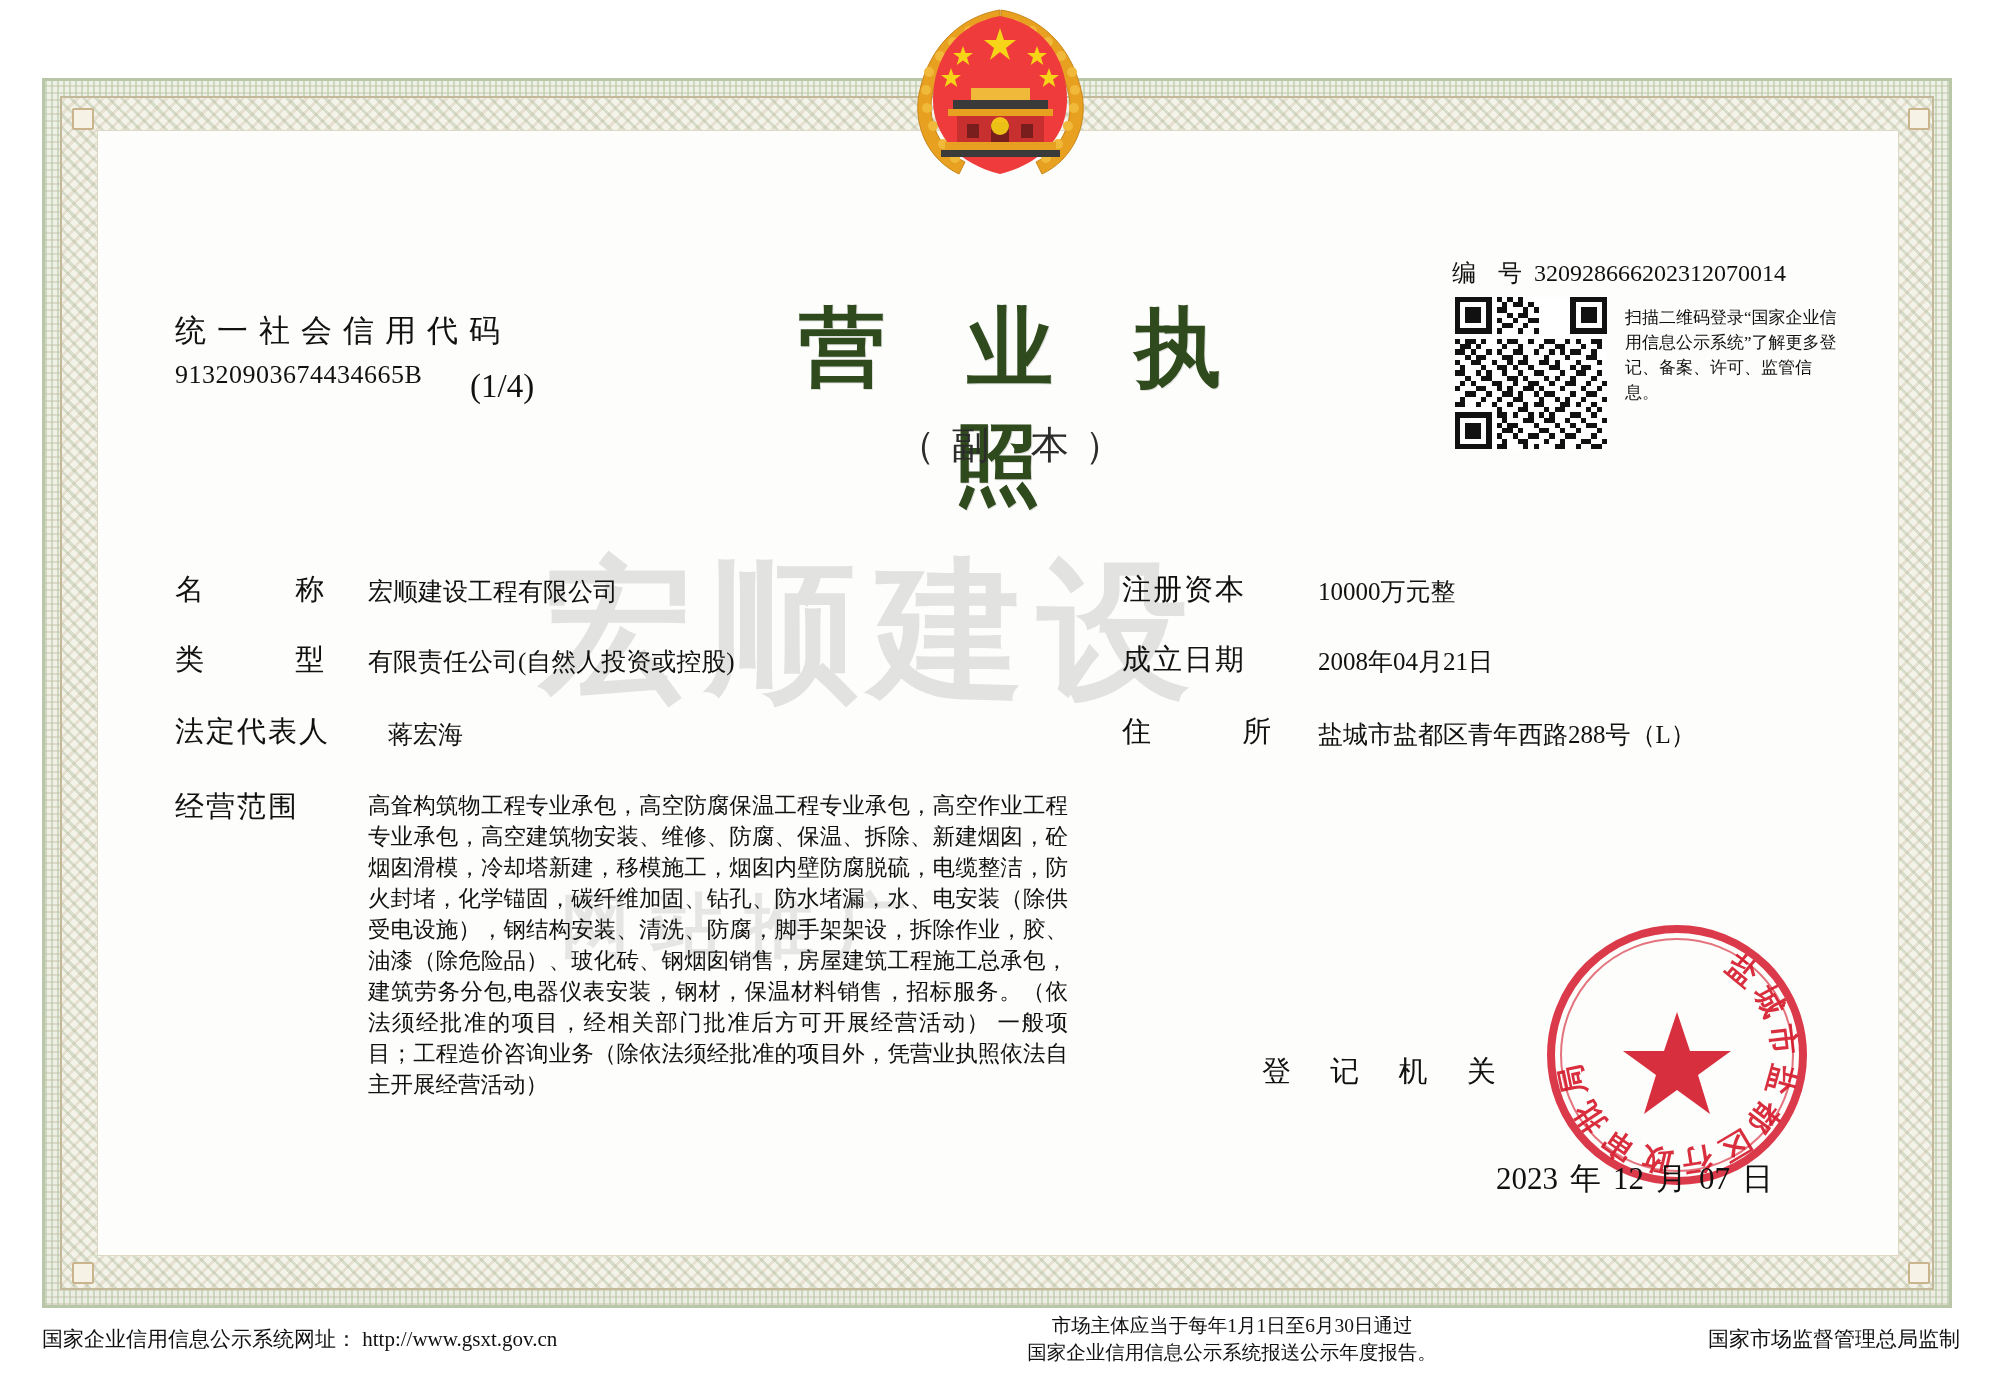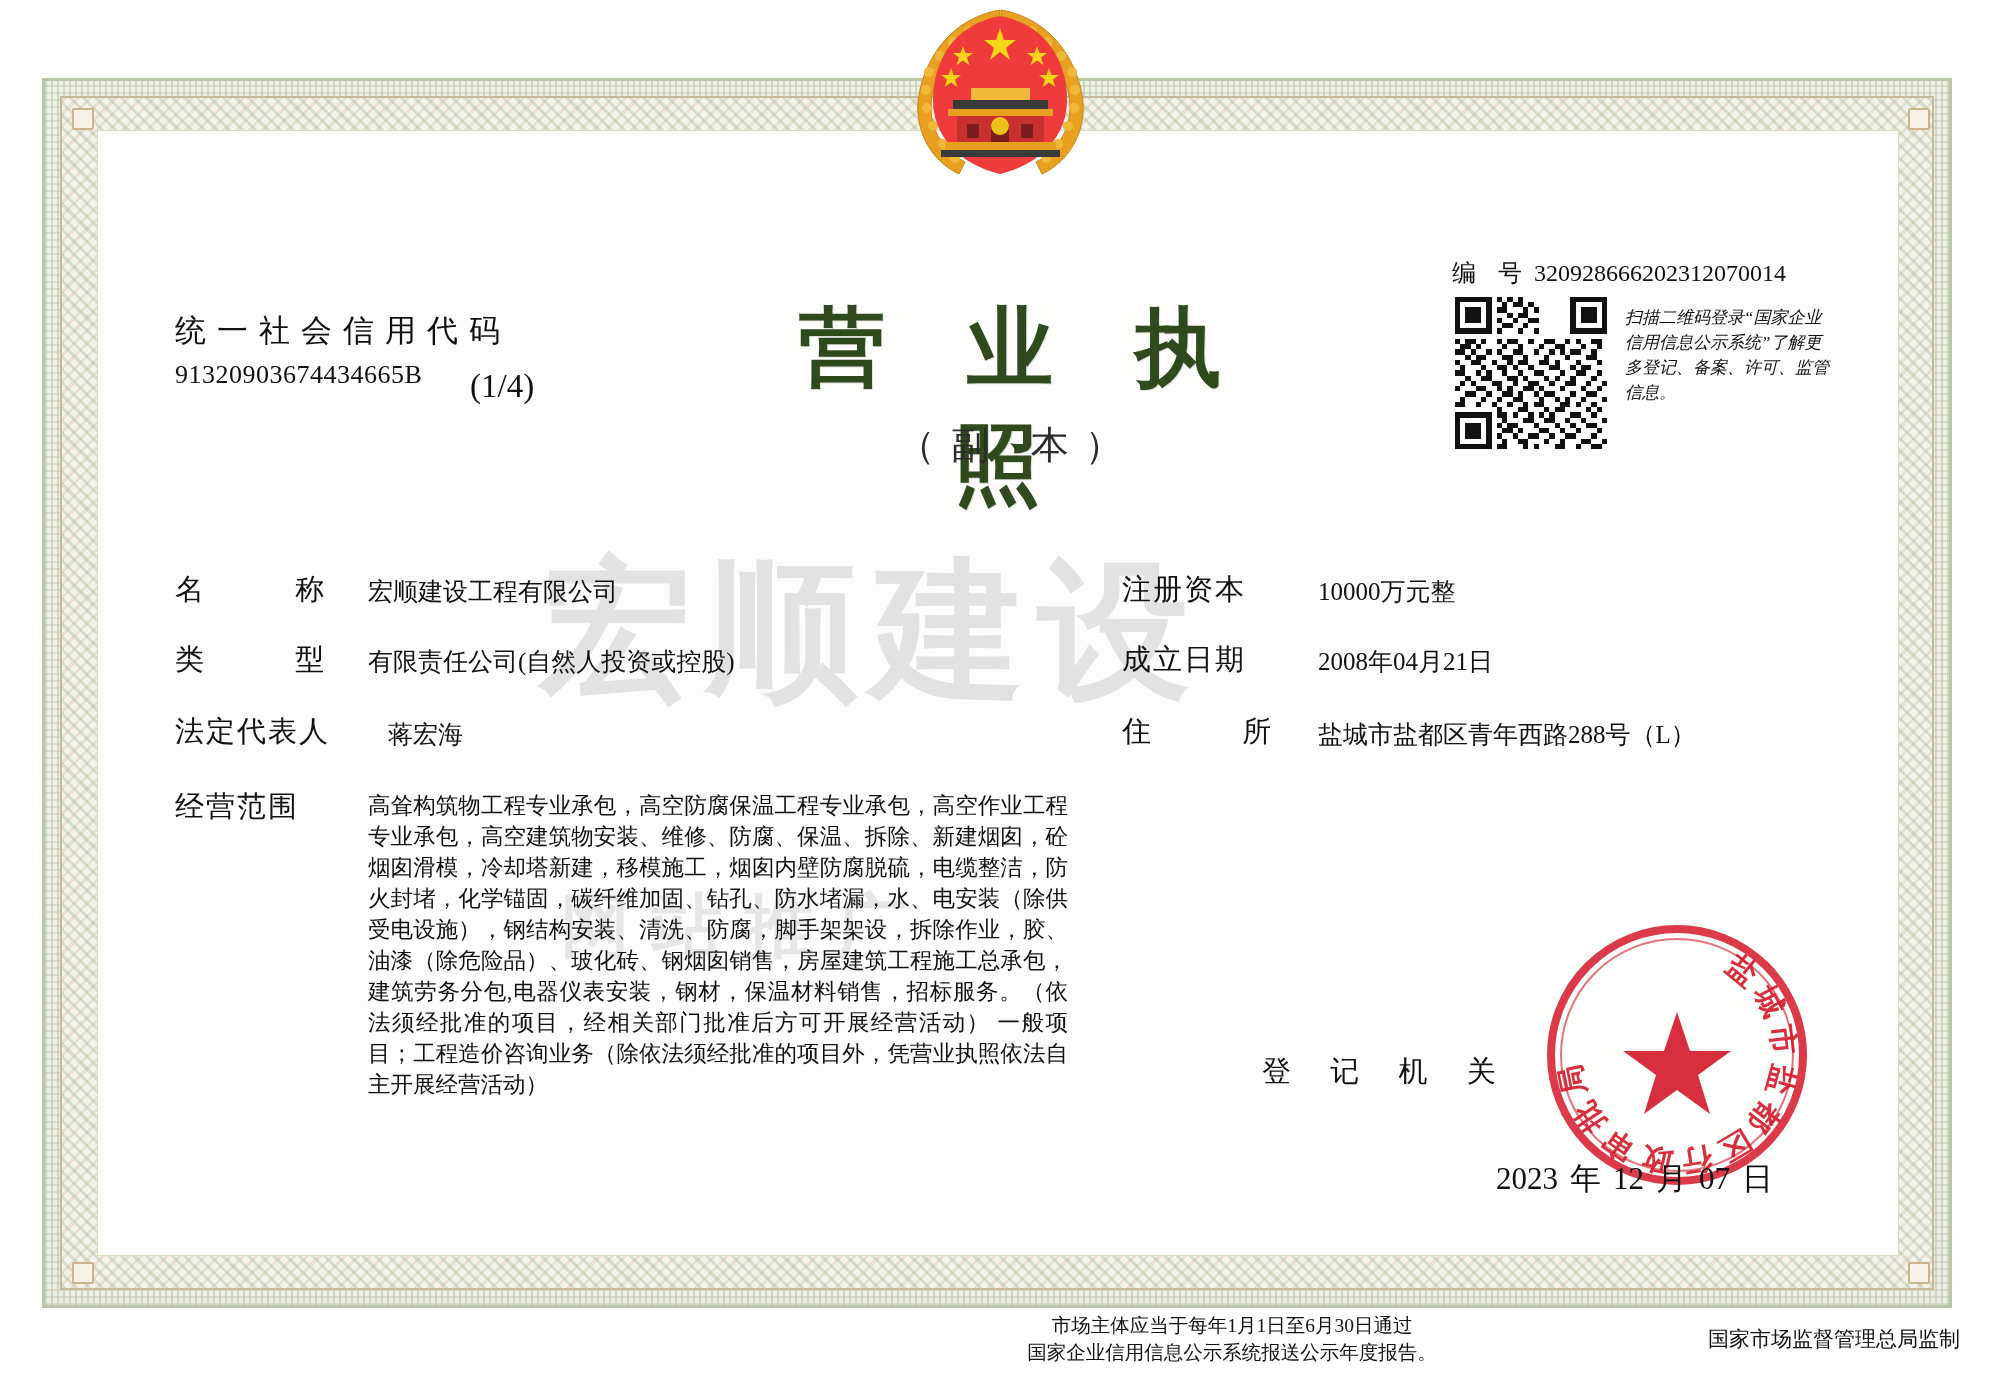--- a/index.html
+++ b/index.html
@@ -143,21 +143,20 @@
     background: #fff;
   }
   .qr-note {
     position: absolute;
     left: 1625px; top: 305px;
     width: 212px;
     font-size: 17px;
     line-height: 25px;
     color: #111;
     font-family: "Liberation Serif", serif;
-    font-style: italic;
   }
 
   
   .watermark {
     position: absolute;
     left: 540px; top: 530px;
     font-size: 152px;
     font-weight: bold;
     color: rgba(120,120,120,0.20);
     letter-spacing: 14px;
@@ -577,19 +576,20 @@
         <textPath href="#sealpath" startOffset="8%">盐城市盐都区行政审批局</textPath>
       </text>
       <polygon points="135,92 148,131 189,131 156,155 168,194 135,170 102,194 114,155 81,131 122,131" fill="#d4182a" opacity="0.9"></polygon>
     </svg>
   </div>
 
   <div class="date-line">
     <span>2023</span><span>年</span><span>12</span><span>月</span><span>07</span><span>日</span>
   </div>
 
+  <div class="footer-left">国家企业信用信息公示系统网址： http://www.gsxt.gov.cn</div>
   <div class="footer-center">
     <div>市场主体应当于每年1月1日至6月30日通过</div>
     <div>国家企业信用信息公示系统报送公示年度报告。</div>
   </div>
   <div class="footer-right">国家市场监督管理总局监制</div>
 
 </div>
 
 </body></html>

